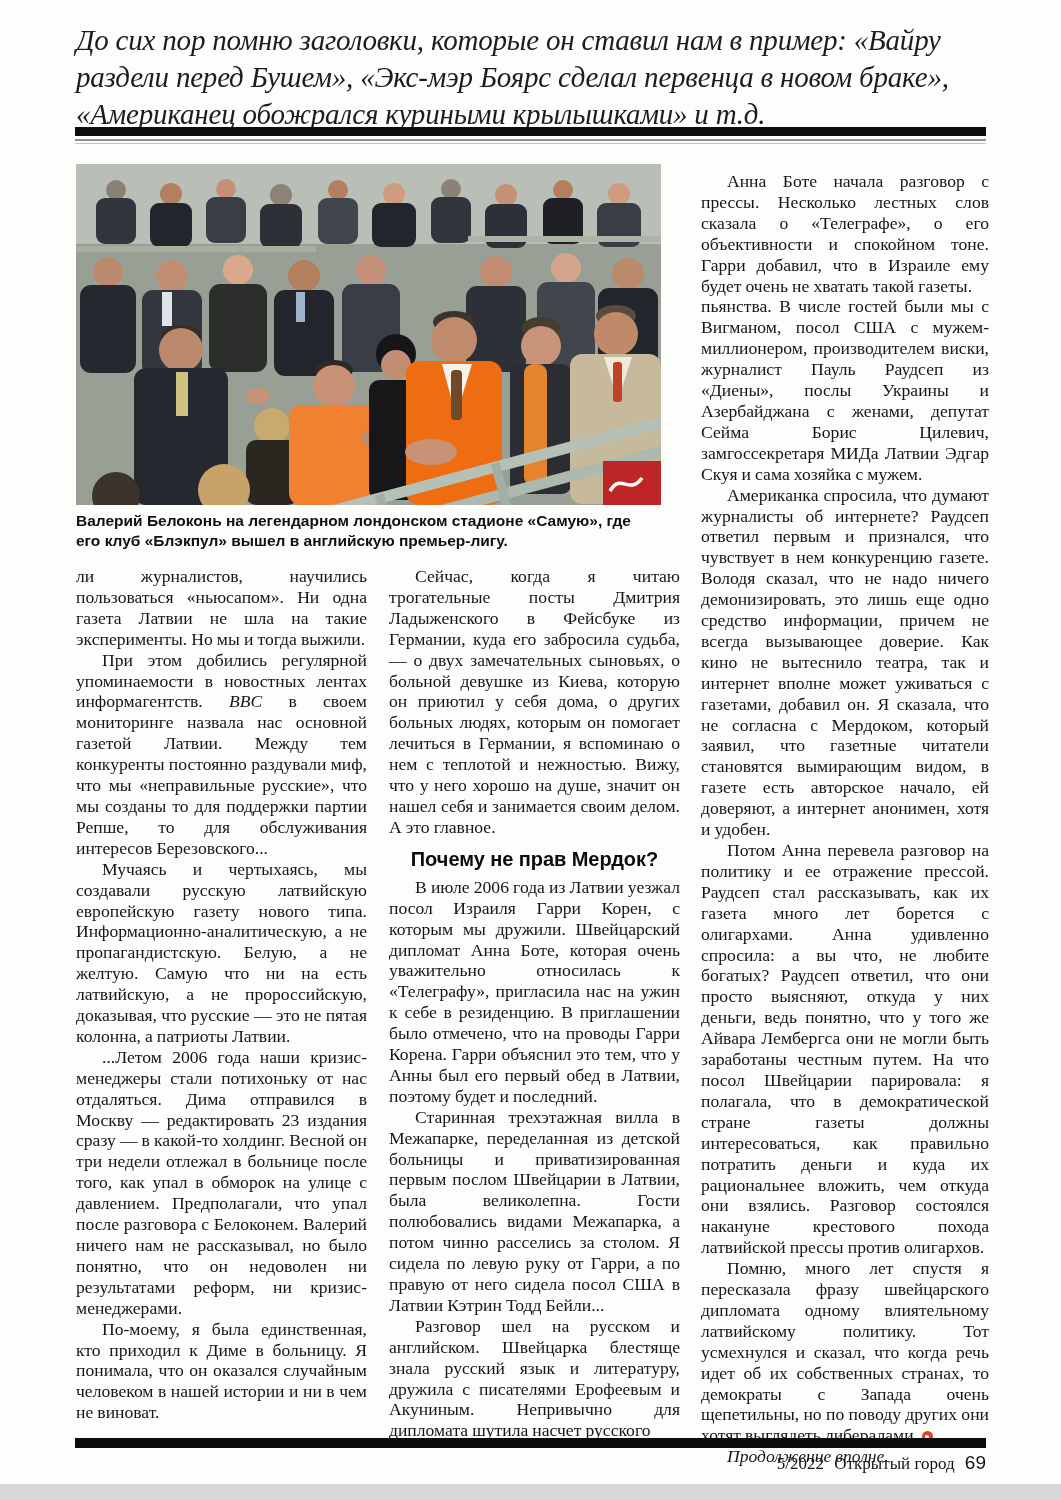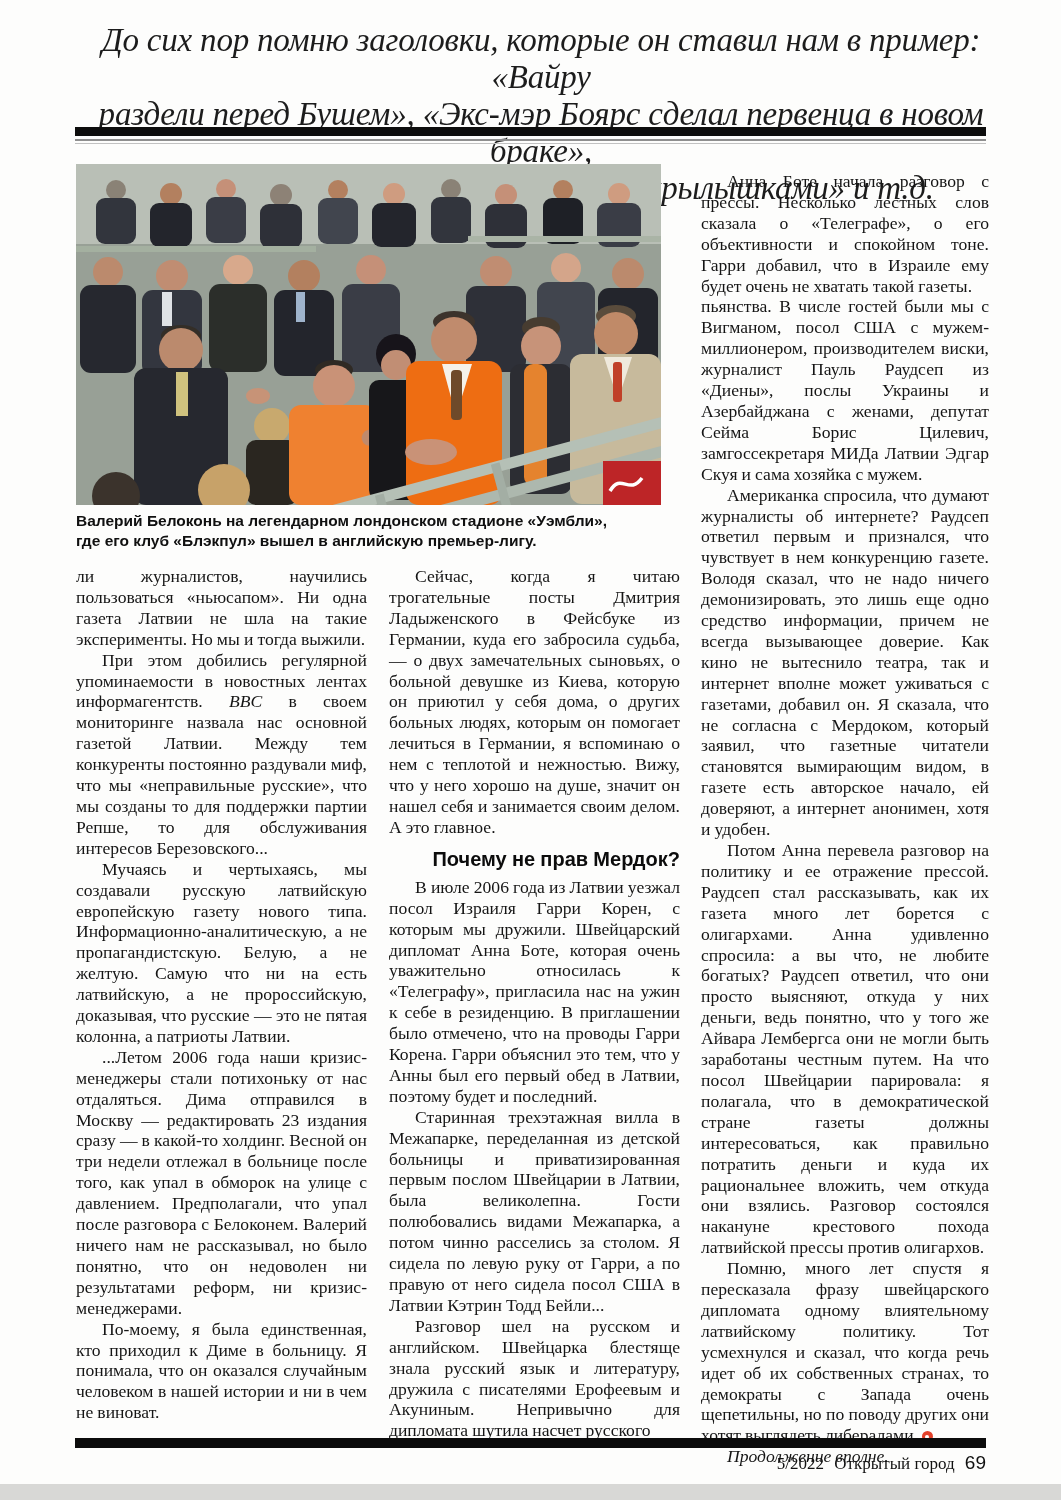--- a/index.html
+++ b/index.html
@@ -4,22 +4,22 @@
 <style>
   html,body { margin:0; padding:0; background:#e9e9e7; }
   .page {
     position:relative; width:1061px; height:1500px; margin:0 auto;
     background:#fdfdfc; overflow:hidden;
     font-family:"Liberation Serif", serif; color:#151515;
   }
   
   .header-quote {
     position:absolute; left:76px; top:22px; width:930px;
-    font-style:italic; font-size:33px; line-height:37px; font-weight:500;
-    color:#1c1c1c; letter-spacing:-0.2px;text-align:center;
+    font-style:italic; font-size:29px; line-height:37px; font-weight:500;
+    color:#1c1c1c; letter-spacing:-0.2px;
   }
   
   .rule-top   { position:absolute; left:75px; top:127px; width:911px; height:9px; background:#0d0d0d; }
   .rule-thin  { position:absolute; left:75px; top:139px; width:911px; height:2px;
                 border-top:2px solid #8f8f8f; border-bottom:1px solid #c2c2c2; }
   
   .photo-frame { position:absolute; left:76px; top:164px; width:585px; height:341px; background:#9aa29a; }
   .photo-frame svg { display:block; width:100%; height:100%; }
   .caption {
     position:absolute; left:76px; top:511px; width:558px;
@@ -30,21 +30,21 @@
   .col { position:absolute; font-size:17.6px; line-height:20.9px; text-align:justify;
          hyphens:auto; -webkit-hyphens:auto; word-spacing:-0.3px; }
   .col-1 { left:76px;  top:566px; width:291px; }
   .col-2 { left:389px; top:566px; width:291px; }
   .col-3 { left:701px; top:171px; width:288px; }
   .para { margin:0; text-indent:26px; }
   .para.no-indent { text-indent:0; }
   .section-heading {
     font-family:"Liberation Sans", sans-serif; font-weight:bold;
     font-size:20px; line-height:24px; margin:9px 0 6px 0;
-    text-align:right; text-indent:0; color:#0c0c0c;
+    text-align:center; text-indent:0; color:#0c0c0c;
   }
   .it { font-style:italic; }
   .endmark { display:inline-block; width:11px; height:11px; border-radius:50%;
              background:#e2402a; vertical-align:-1px; margin-left:4px; position:relative; }
   .endmark::after { content:""; position:absolute; left:3.5px; top:3.5px; width:4px; height:4px;
                     border-radius:50%; background:#ffffff; }
   
   .footer-rule { position:absolute; left:75px; top:1438px; width:911px; height:10px; background:#0c0c0c; }
   .footer-line { position:absolute; left:75px; top:1452px; width:911px; text-align:right;
                  font-size:17px; color:#111; }
@@ -161,21 +161,21 @@
         <rect x="240" y="326" width="360" height="11" rx="5" fill="#adb8ae"></rect>
         <rect x="300" y="300" width="9" height="60" fill="#a3aea4"></rect>
         <rect x="420" y="300" width="9" height="60" fill="#a3aea4"></rect>
       </g>
 
       <rect x="527" y="297" width="58" height="44" fill="#bd2527"></rect>
       <path d="M534,327 C545,308 553,332 566,314" stroke="#ffffff" stroke-width="3.5" fill="none"></path>
     </svg>
   </div>
 
-  <div class="caption">Валерий Белоконь на легендарном лондонском стадионе «Уэмбли», где его клуб «Блэкпул» вышел в английскую премьер-лигу.</div>
+  <div class="caption">Валерий Белоконь на легендарном лондонском стадионе «Самую», где его клуб «Блэкпул» вышел в английскую премьер-лигу.</div>
 
   <div class="col col-1">
     <p class="para no-indent">ли журналистов, научились пользоваться «ньюсапом». Ни одна газета Латвии не шла на такие эксперименты. Но мы и тогда выжили.</p>
     <p class="para"><span>При этом добились регулярной упоминаемости в новостных лентах информагентств. </span><span class="it">BBC</span><span> в своем мониторинге назвала нас основной газетой Латвии. Между тем конкуренты постоянно раздували миф, что мы «неправильные русские», что мы созданы то для поддержки партии Репше, то для обслуживания интересов Березовского...</span></p>
     <p class="para">Мучаясь и чертыхаясь, мы создавали русскую латвийскую европейскую газету нового типа. Информационно-аналитическую, а не пропагандистскую. Белую, а не желтую. Самую что ни на есть латвийскую, а не пророссийскую, доказывая, что русские — это не пятая колонна, а патриоты Латвии.</p>
     <p class="para">...Летом 2006 года наши кризис-менеджеры стали потихоньку от нас отдаляться. Дима отправился в Москву — редактировать 23 издания сразу — в какой-то холдинг. Весной он три недели отлежал в больнице после того, как упал в обморок на улице с давлением. Предполагали, что упал после разговора с Белоконем. Валерий ничего нам не рассказывал, но было понятно, что он недоволен ни результатами реформ, ни кризис-менеджерами.</p>
     <p class="para">По-моему, я была единственная, кто приходил к Диме в больницу. Я понимала, что он оказался случайным человеком в нашей истории и ни в чем не виноват.</p>
   </div>
 
   <div class="col col-2">

